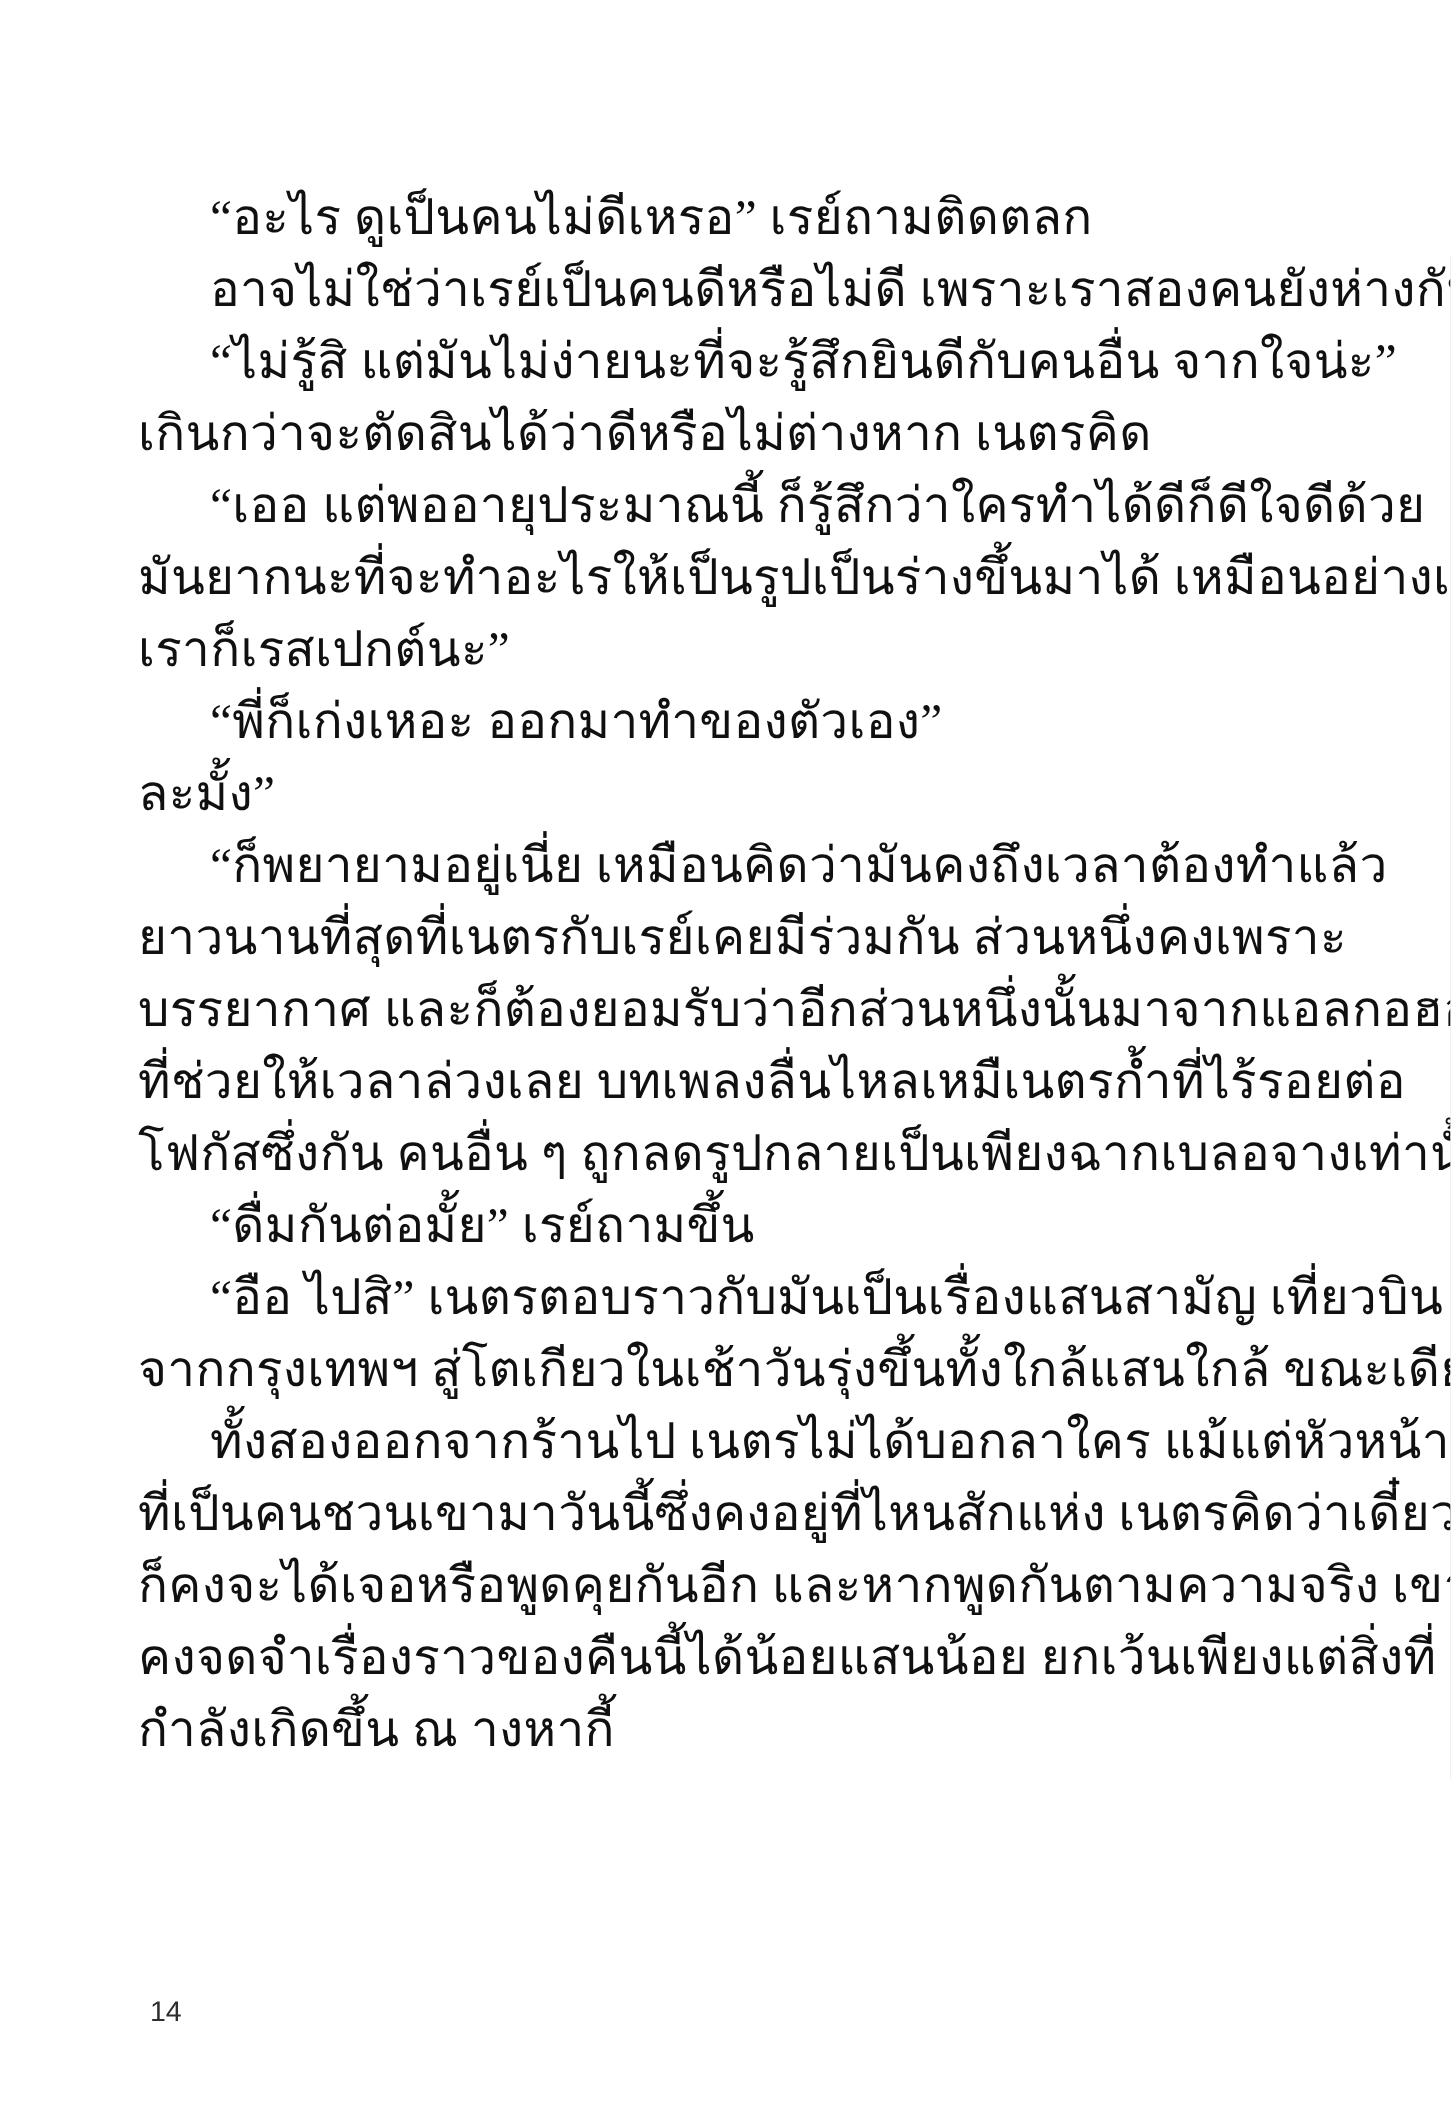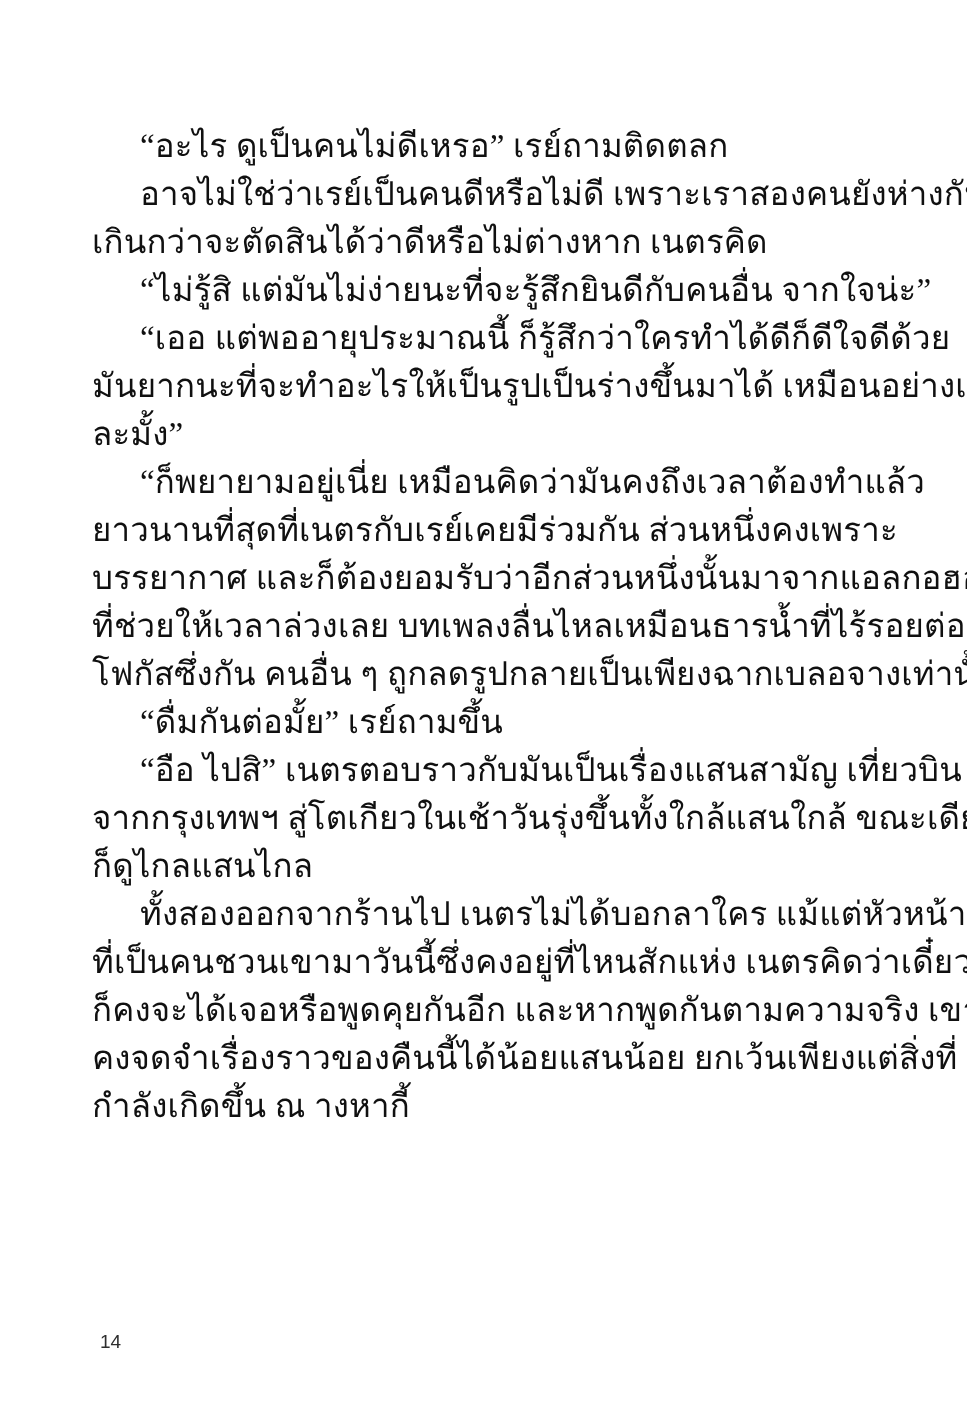--- a/index.html
+++ b/index.html
@@ -42,34 +42,35 @@
     font-family: "Liberation Sans", "DejaVu Sans", sans-serif;
   }
 </style>
 </head>
 <body>
 
 <div class="page">
   <main class="text-block" id="text-block">
       <div class="line indent">“อะไร ดูเป็นคนไม่ดีเหรอ” เรย์ถามติดตลก</div>
       <div class="line indent">อาจไม่ใช่ว่าเรย์เป็นคนดีหรือไม่ดี เพราะเราสองคนยังห่างกัน</div>
+      <div class="line indent">“ไม่รู้สิ แต่มันไม่ง่ายนะที่จะรู้สึกยินดีกับคนอื่น จากใจน่ะ”</div>
       <div class="line">เกินกว่าจะตัดสินได้ว่าดีหรือไม่ต่างหาก เนตรคิด</div>
-      <div class="line indent">“ไม่รู้สิ แต่มันไม่ง่ายนะที่จะรู้สึกยินดีกับคนอื่น จากใจน่ะ”</div>
       <div class="line indent">“เออ แต่พออายุประมาณนี้ ก็รู้สึกว่าใครทำได้ดีก็ดีใจดีด้วย</div>
       <div class="line">มันยากนะที่จะทำอะไรให้เป็นรูปเป็นร่างขึ้นมาได้ เหมือนอย่างเนตร</div>
+      <div class="line">เราก็เรสเปกต์นะ”</div>
+      <div class="line indent">“พี่ก็เก่งเหอะ ออกมาทำของตัวเอง”</div>
       <div class="line">ละมั้ง”</div>
       <div class="line indent">“ก็พยายามอยู่เนี่ย  เหมือนคิดว่ามันคงถึงเวลาต้องทำแล้ว</div>
       <div class="line">ยาวนานที่สุดที่เนตรกับเรย์เคยมีร่วมกัน  ส่วนหนึ่งคงเพราะ</div>
       <div class="line">บรรยากาศ และก็ต้องยอมรับว่าอีกส่วนหนึ่งนั้นมาจากแอลกอฮอล์</div>
-      <div class="line">ที่ช่วยให้เวลาล่วงเลย บทเพลงลื่นไหลเหมือนธารน้ำที่ไร้รอยต่อ</div>
+      <div class="line">ที่ช่วยให้เวลาล่วงเลย บทเพลงลื่นไหลเหมืเนตรก้ำที่ไร้รอยต่อ</div>
       <div class="line">โฟกัสซึ่งกัน คนอื่น ๆ ถูกลดรูปกลายเป็นเพียงฉากเบลอจางเท่านั้น</div>
       <div class="line indent">“ดื่มกันต่อมั้ย” เรย์ถามขึ้น</div>
       <div class="line indent">“อือ ไปสิ” เนตรตอบราวกับมันเป็นเรื่องแสนสามัญ เที่ยวบิน</div>
       <div class="line">จากกรุงเทพฯ สู่โตเกียวในเช้าวันรุ่งขึ้นทั้งใกล้แสนใกล้ ขณะเดียวกัน</div>
-      <div class="line">ก็ดูไกลแสนไกล</div>
       <div class="line indent">ทั้งสองออกจากร้านไป เนตรไม่ได้บอกลาใคร แม้แต่หัวหน้าเก่า</div>
       <div class="line">ที่เป็นคนชวนเขามาวันนี้ซึ่งคงอยู่ที่ไหนสักแห่ง  เนตรคิดว่าเดี๋ยว</div>
       <div class="line">ก็คงจะได้เจอหรือพูดคุยกันอีก และหากพูดกันตามความจริง เขา</div>
       <div class="line">คงจดจำเรื่องราวของคืนนี้ได้น้อยแสนน้อย  ยกเว้นเพียงแต่สิ่งที่</div>
       <div class="line">กำลังเกิดขึ้น ณ างหากี้</div>
     </main>
   <div class="page-number">14</div>
 </div>
 
 </body></html>

